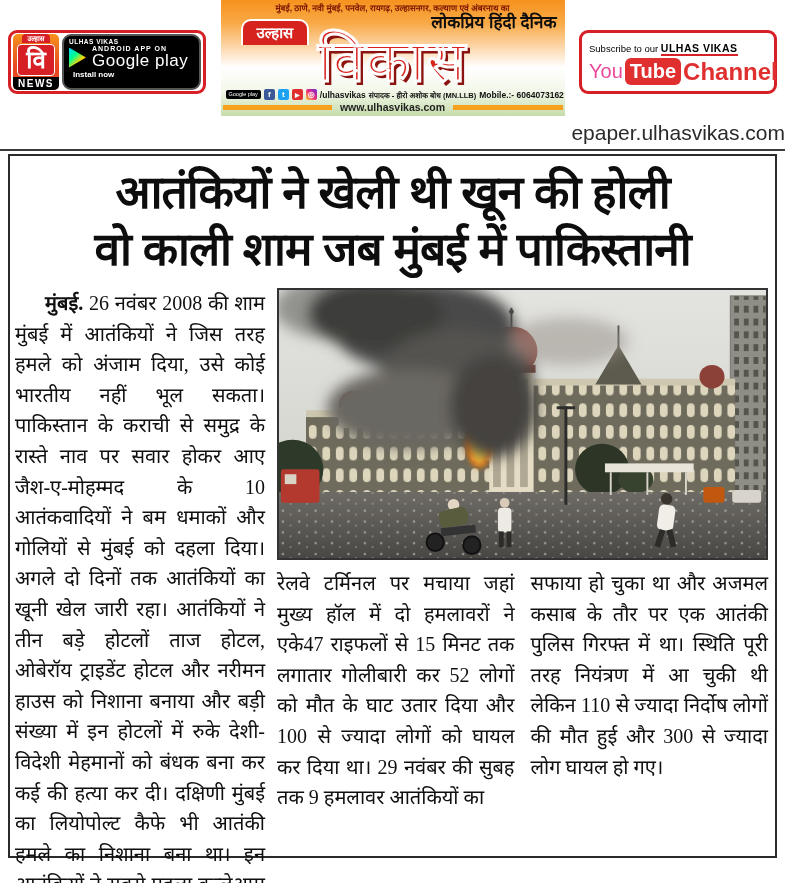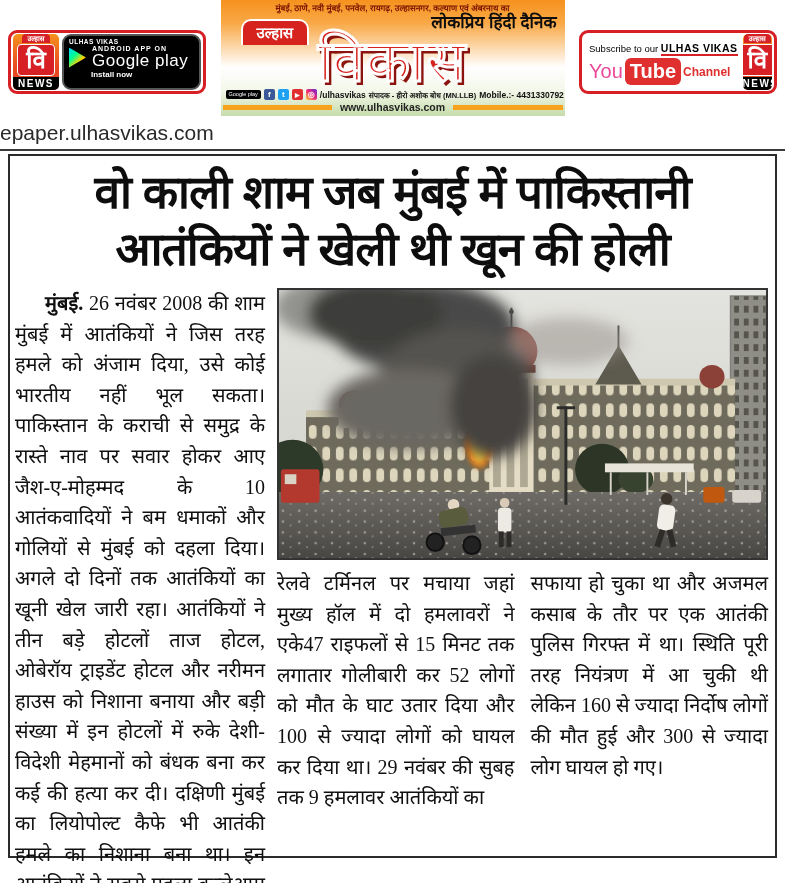--- a/index.html
+++ b/index.html
@@ -15,21 +15,21 @@
   .vi-tab { font-size:7px; color:#fff; font-weight:bold; background:#d71f26; border-radius:4px 4px 0 0; padding:0 5px; line-height:9px; font-family:"Liberation Sans",sans-serif; }
   .vi-char { flex:1; display:flex; align-items:center; justify-content:center; color:#fff; font-weight:bold; font-size:24px; line-height:26px; background:#d71f26; border:1.5px solid #fff; border-radius:4px; width:38px; margin:1px 0; font-family:"Liberation Sans",sans-serif; }
   .vi-news { width:100%; background:#000; color:#fff; text-align:center; font-size:10px; font-weight:bold; letter-spacing:1.5px; line-height:13px; font-family:"Liberation Sans",sans-serif; }
 
   .gp-badge { flex:1; height:56px; background:#000; border:2px solid #555; border-radius:9px; color:#fff; padding:2px 5px; font-family:"Liberation Sans",sans-serif; position:relative; }
   .gp-brand { font-size:6.5px; font-weight:bold; letter-spacing:.5px; }
   .gp-row { display:flex; align-items:center; gap:6px; }
   .gp-triangle { width:17px; height:20px; clip-path:polygon(0 0,100% 50%,0 100%); background:linear-gradient(135deg,#00d2ff 0%,#00ff8f 35%,#ffd500 65%,#ff3a44 100%); flex-shrink:0; }
   .gp-android { font-size:7px; letter-spacing:1px; font-weight:bold; }
   .gp-store { font-size:17px; font-weight:normal; letter-spacing:.5px; line-height:18px; }
-  .gp-install { font-size:8px; font-weight:bold; margin-left:22px; }
+  .gp-install { font-size:8px; font-weight:bold; margin-left:4px; }
 
   .masthead { width:344px; height:116px; display:flex; flex-direction:column; background:linear-gradient(180deg,#f6921e 0%,#f9a947 20%,#ffffff 58%,#f3f7ea 78%,#c6dcab 100%); font-family:"Liberation Sans",sans-serif; }
   .coverage { font-size:8.5px; font-weight:bold; color:#7c1600; text-align:center; padding:2px 6px 0; }
   .tagline { font-size:17px; font-weight:bold; color:#0e0e0e; text-align:right; padding:0 8px; line-height:20px; }
   .title-wrap { flex:1; position:relative; text-align:center; }
   .title-small { position:absolute; left:20px; top:-14px; background:#d7231d; color:#fff; border:2px solid #fff; border-bottom:none; border-radius:10px 10px 0 0; padding:1px 14px 3px; font-size:15px; font-weight:bold; }
   .title-big { font-size:57px; font-weight:800; color:#d7231d; line-height:56px; letter-spacing:2px; -webkit-text-stroke:1.2px #fff; text-shadow:3px 3px 0 #8c1410; }
   .info-row { display:flex; align-items:center; gap:3px; padding:0 5px; font-size:8.5px; height:14px; }
   .mini-gp { background:#000; color:#fff; font-size:5.5px; border-radius:2px; padding:1px 3px; line-height:1.2; flex-shrink:0; }
   .soc { width:11px; height:11px; border-radius:2px; color:#fff; font-size:8px; font-weight:bold; display:flex; align-items:center; justify-content:center; flex-shrink:0; }
@@ -41,24 +41,24 @@
   .web-bar { display:flex; align-items:center; gap:8px; padding:1px 2px 4px; }
   .web-bar .bar { flex:1; height:5px; background:#f7a21d; }
   .web-url { font-size:10.5px; font-weight:bold; color:#222; }
 
   .rb-left { flex:1; padding:2px 2px 2px 5px; font-family:"Liberation Sans",sans-serif; }
   .sub-row { font-size:9.5px; color:#000; white-space:nowrap; padding-top:3px; }
   .sub-brand { font-weight:800; font-size:10.5px; letter-spacing:.5px; border-bottom:2px solid #d71f26; }
   .yt-row { display:flex; align-items:center; gap:2px; margin-top:4px; }
   .yt-you { font-size:20px; font-weight:400; color:#ec4899; }
   .yt-tube { font-size:20px; font-weight:800; color:#fff; background:#e02f2f; border-radius:6px; padding:2px 5px; }
-  .yt-channel { font-size:12px; font-weight:800; color:#e02f2f; }
+  .yt-channel { font-size:24px; font-weight:800; color:#e02f2f; }
 
   
-  .pageinfo { text-align:left; font-family:"Liberation Sans",sans-serif; font-size:21px; color:#2a2a2a; line-height:27px; padding-top:3px; }
+  .pageinfo { text-align:right; font-family:"Liberation Sans",sans-serif; font-size:21px; color:#2a2a2a; line-height:27px; padding-top:3px; }
   .rule { border:none; border-top:2px solid #3a3a3a; margin-top:3px; }
 
   
   .article { margin:3px 8px 0; border:2px solid #2b2b2b; height:704px; padding:2px 5px; }
   .headline { font-family:"Liberation Sans",sans-serif; font-weight:bold; font-size:46px; line-height:57px; text-align:center; color:#0d0d0d; letter-spacing:-1px; padding-top:6px; }
   .content { display:flex; gap:10px; margin-top:10px; }
   .col1 { width:250px; flex-shrink:0; }
   .right-zone { flex:1; display:flex; flex-direction:column; }
   .kicker { background:#3c3f99; color:#fff; font-family:"Liberation Sans",sans-serif; font-weight:bold; font-size:27px; text-align:center; padding:4px 0 6px; margin:2px 2px 8px; }
   .photo-frame { margin:0 2px; border:2px solid #333; height:272px; background:#ddd; }
@@ -101,21 +101,21 @@
       <div class="title-big">विकास</div>
     </div>
     <div class="info-row">
       <span class="mini-gp">Google play</span>
       <span class="soc soc-fb">f</span>
       <span class="soc soc-tw">t</span>
       <span class="soc soc-yt">▶</span>
       <span class="soc soc-ig">◎</span>
       <span class="handle">/ulhasvikas</span>
       <span class="editor">संपादक - हीरो अशोक बोध (MN.LLB)</span>
-      <span class="mobile">Mobile.:- 4431330792</span>
+      <span class="mobile">Mobile.:- 6064073162</span>
     </div>
     <div class="web-bar">
       <span class="bar"></span>
       <span class="web-url">www.ulhasvikas.com</span>
       <span class="bar"></span>
     </div>
   </div>
 
   <div class="promo-badge">
     <div class="rb-left">
@@ -137,22 +137,22 @@
 </div>
 
 <div class="pageinfo">
   <div>epaper.ulhasvikas.com</div>
 </div>
 <hr class="rule">
 
 <div class="article">
 
   <div class="headline">
+    <div>आतंकियों ने खेली थी खून की होली</div>
     <div>वो काली शाम जब मुंबई में पाकिस्तानी</div>
-    <div>आतंकियों ने खेली थी खून की होली</div>
   </div>
 
   <div class="content">
 
     <div class="col1">
       <p class="body-text">
         <b>मुंबई.</b>
         <span>26 नवंबर 2008 की शाम मुंबई में आतंकियों ने जिस तरह हमले को अंजाम दिया, उसे कोई भारतीय नहीं भूल सकता। पाकिस्तान के कराची से समुद्र के रास्ते नाव पर सवार होकर आए जैश-ए-मोहम्मद के 10 आतंकवादियों ने बम धमाकों और गोलियों से मुंबई को दहला दिया। अगले दो दिनों तक आतंकियों का खूनी खेल जारी रहा। आतंकियों ने तीन बड़े होटलों ताज होटल, ओबेरॉय ट्राइडेंट होटल और नरीमन हाउस को निशाना बनाया और बड़ी संख्या में इन होटलों में रुके देशी-विदेशी मेहमानों को बंधक बना कर कई की हत्या कर दी। दक्षिणी मुंबई का लियोपोल्ट कैफे भी आतंकी हमले का निशाना बना था। इन आतंकियों ने सबसे पहला कत्लेआम शिवाजी</span>
       </p>
     </div>
@@ -292,18 +292,18 @@
             <rect x="440" y="200" width="22" height="16" rx="3" fill="#c0580f"></rect>
           </g>
         </svg>
       </div>
 
       <div class="cols2">
         <div class="col">
           <p class="body-text">रेलवे टर्मिनल पर मचाया जहां मुख्य हॉल में दो हमलावरों ने एके47 राइफलों से 15 मिनट तक लगातार गोलीबारी कर 52 लोगों को मौत के घाट उतार दिया और 100 से ज्यादा लोगों को घायल कर दिया था। 29 नवंबर की सुबह तक 9 हमलावर आतंकियों का</p>
         </div>
         <div class="col">
-          <p class="body-text">सफाया हो चुका था और अजमल कसाब के तौर पर एक आतंकी पुलिस गिरफ्त में था। स्थिति पूरी तरह नियंत्रण में आ चुकी थी लेकिन 160 से ज्यादा निर्दोष लोगों की मौत हुई और 300 से ज्यादा लोग घायल हो गए।</p>
+          <p class="body-text">सफाया हो चुका था और अजमल कसाब के तौर पर एक आतंकी पुलिस गिरफ्त में था। स्थिति पूरी तरह नियंत्रण में आ चुकी थी लेकिन 110 से ज्यादा निर्दोष लोगों की मौत हुई और 300 से ज्यादा लोग घायल हो गए।</p>
         </div>
       </div>
     </div>
   </div>
 </div>
 
 </body></html>

